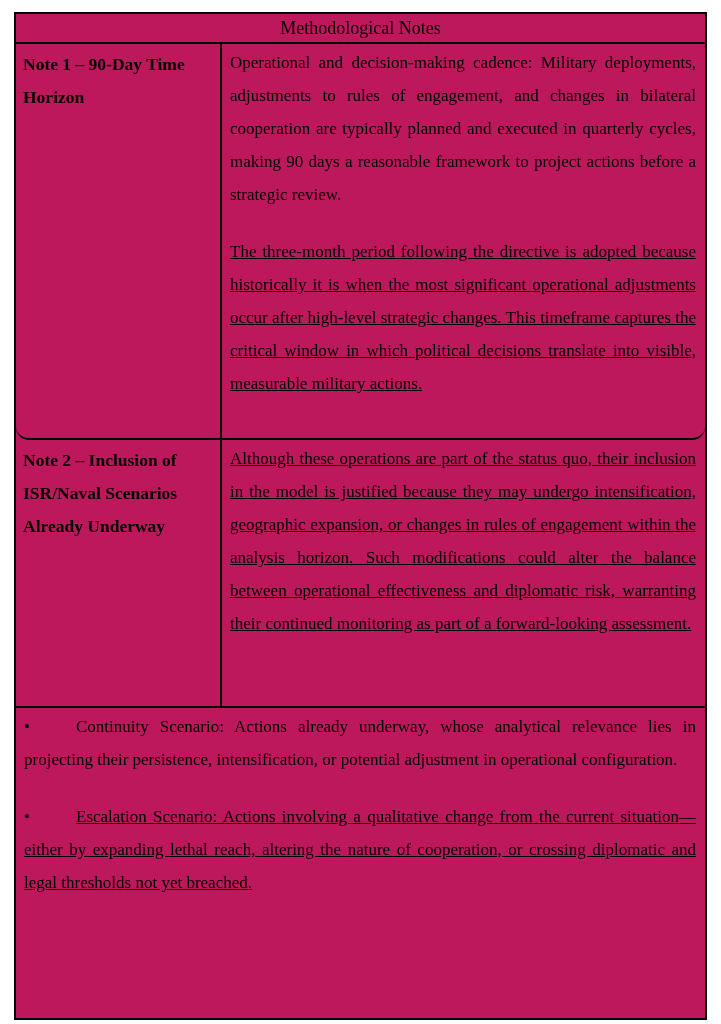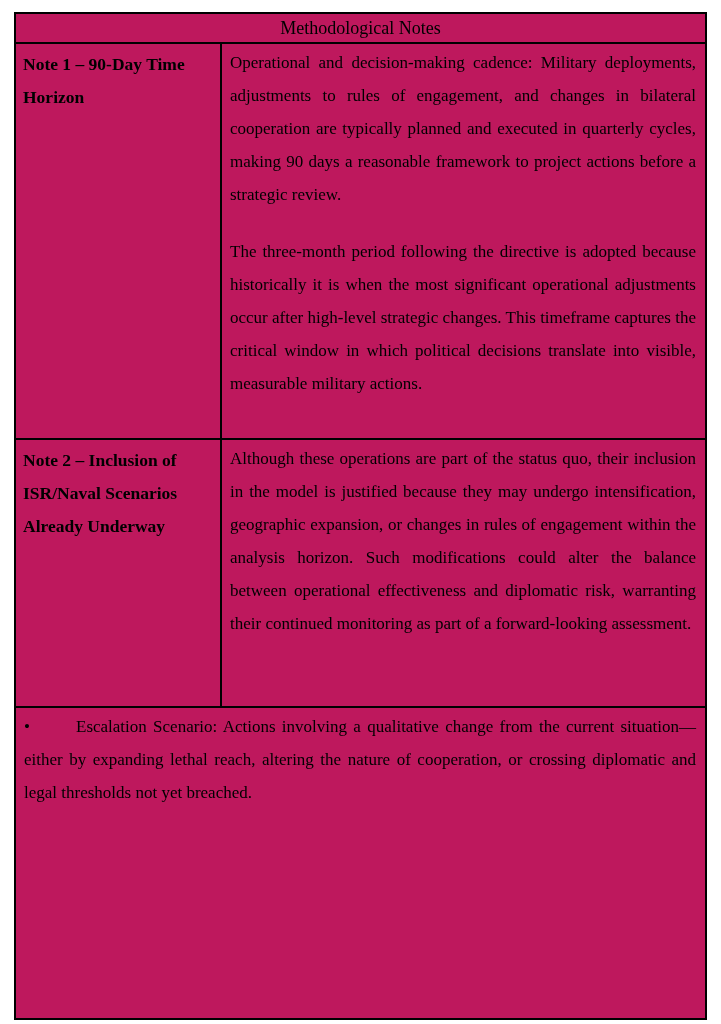--- a/index.html
+++ b/index.html
@@ -38,21 +38,21 @@
   .note-row {
     display: flex;
     flex: none;
     border-bottom: 2px solid #000000;
     box-sizing: content-box;
   }
   .note-row.last {
     border-bottom: none;
     flex: 1 1 auto;
   }
-  .row-1 { height: 394px; }
+  .row-1 { height: 394px; border-radius: 13px; }
   .row-2 { height: 266px; }
   .label-cell {
     flex: none;
     width: 206px;
     box-sizing: border-box;
     border-right: 2px solid #000000;
     padding: 4px 6px 0 7px;
     font-weight: bold;
     font-size: 17.5px;
     line-height: 33px;
@@ -62,20 +62,21 @@
     padding: 2px 8px 0 8px;
     font-size: 17px;
     line-height: 33px;
     text-align: justify;
   }
   .body-cell p {
     margin: 0 1px 24px 0;
   }
   .body-cell p:last-child {
     margin-bottom: 0;
+    text-decoration: underline;
   }
   .bullet {
     display: inline-block;
     width: 52px;
   }
 </style>
 </head>
 <body>
 
 <div class="doc-table">
@@ -98,17 +99,18 @@
     <div class="label-cell">
       <span>Note 2 – Inclusion of ISR/Naval Scenarios Already Underway</span>
     </div>
     <div class="body-cell">
       <p>Although these operations are part of the status quo, their inclusion in the model is justified because they may undergo intensification, geographic expansion, or changes in rules of engagement within the analysis horizon. Such modifications could alter the balance between operational effectiveness and diplomatic risk, warranting their continued monitoring as part of a forward-looking assessment.</p>
     </div>
   </div>
 
   <div class="note-row last">
     <div class="body-cell">
+      <p><span class="bullet">•</span><span>Continuity Scenario: Actions already underway, whose analytical relevance lies in projecting their persistence, intensification, or potential adjustment in operational configuration.</span></p>
       <p><span class="bullet">•</span><span>Escalation Scenario: Actions involving a qualitative change from the current situation—either by expanding lethal reach, altering the nature of cooperation, or crossing diplomatic and legal thresholds not yet breached.</span></p>
     </div>
   </div>
 
 </div>
 
 </body></html>

